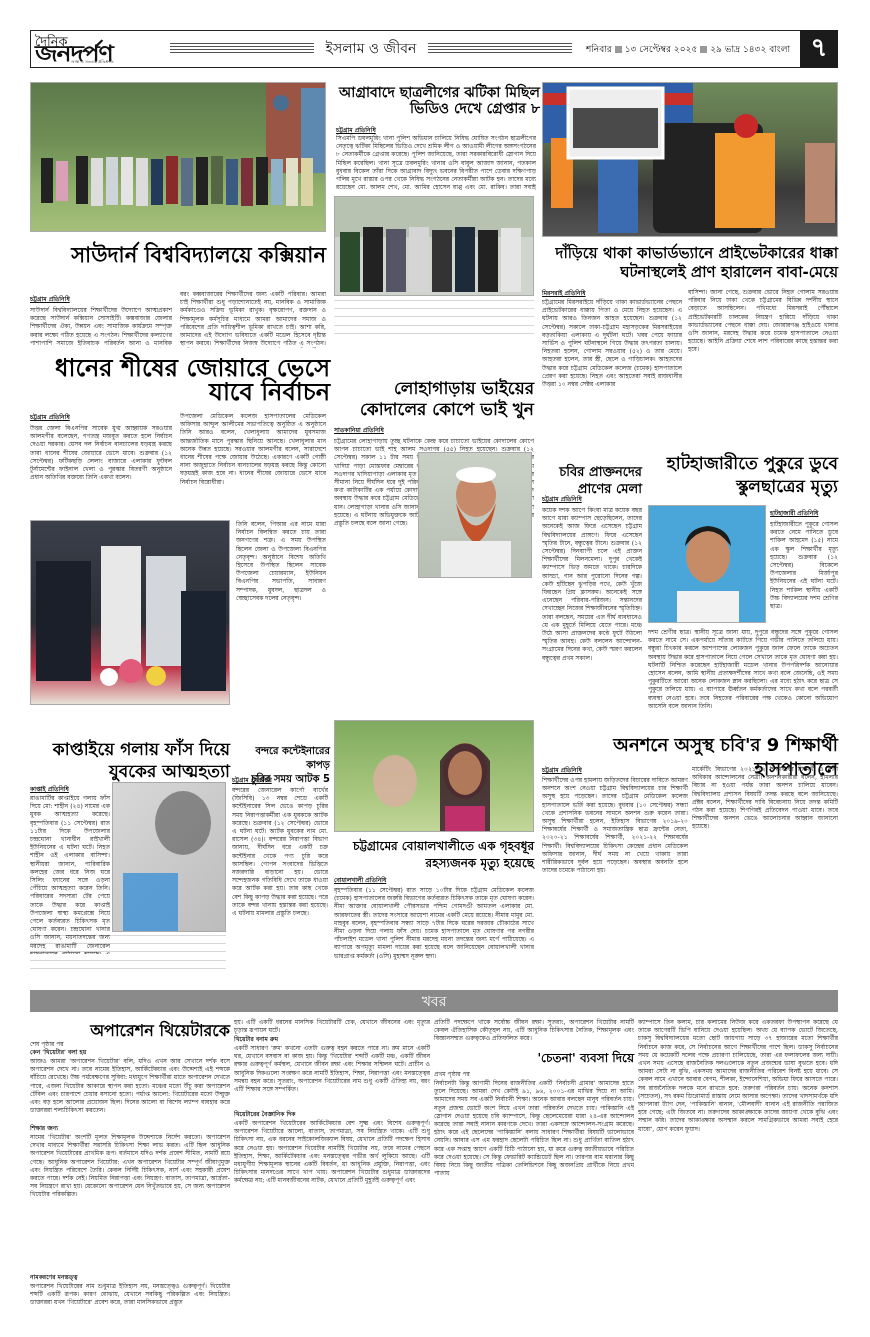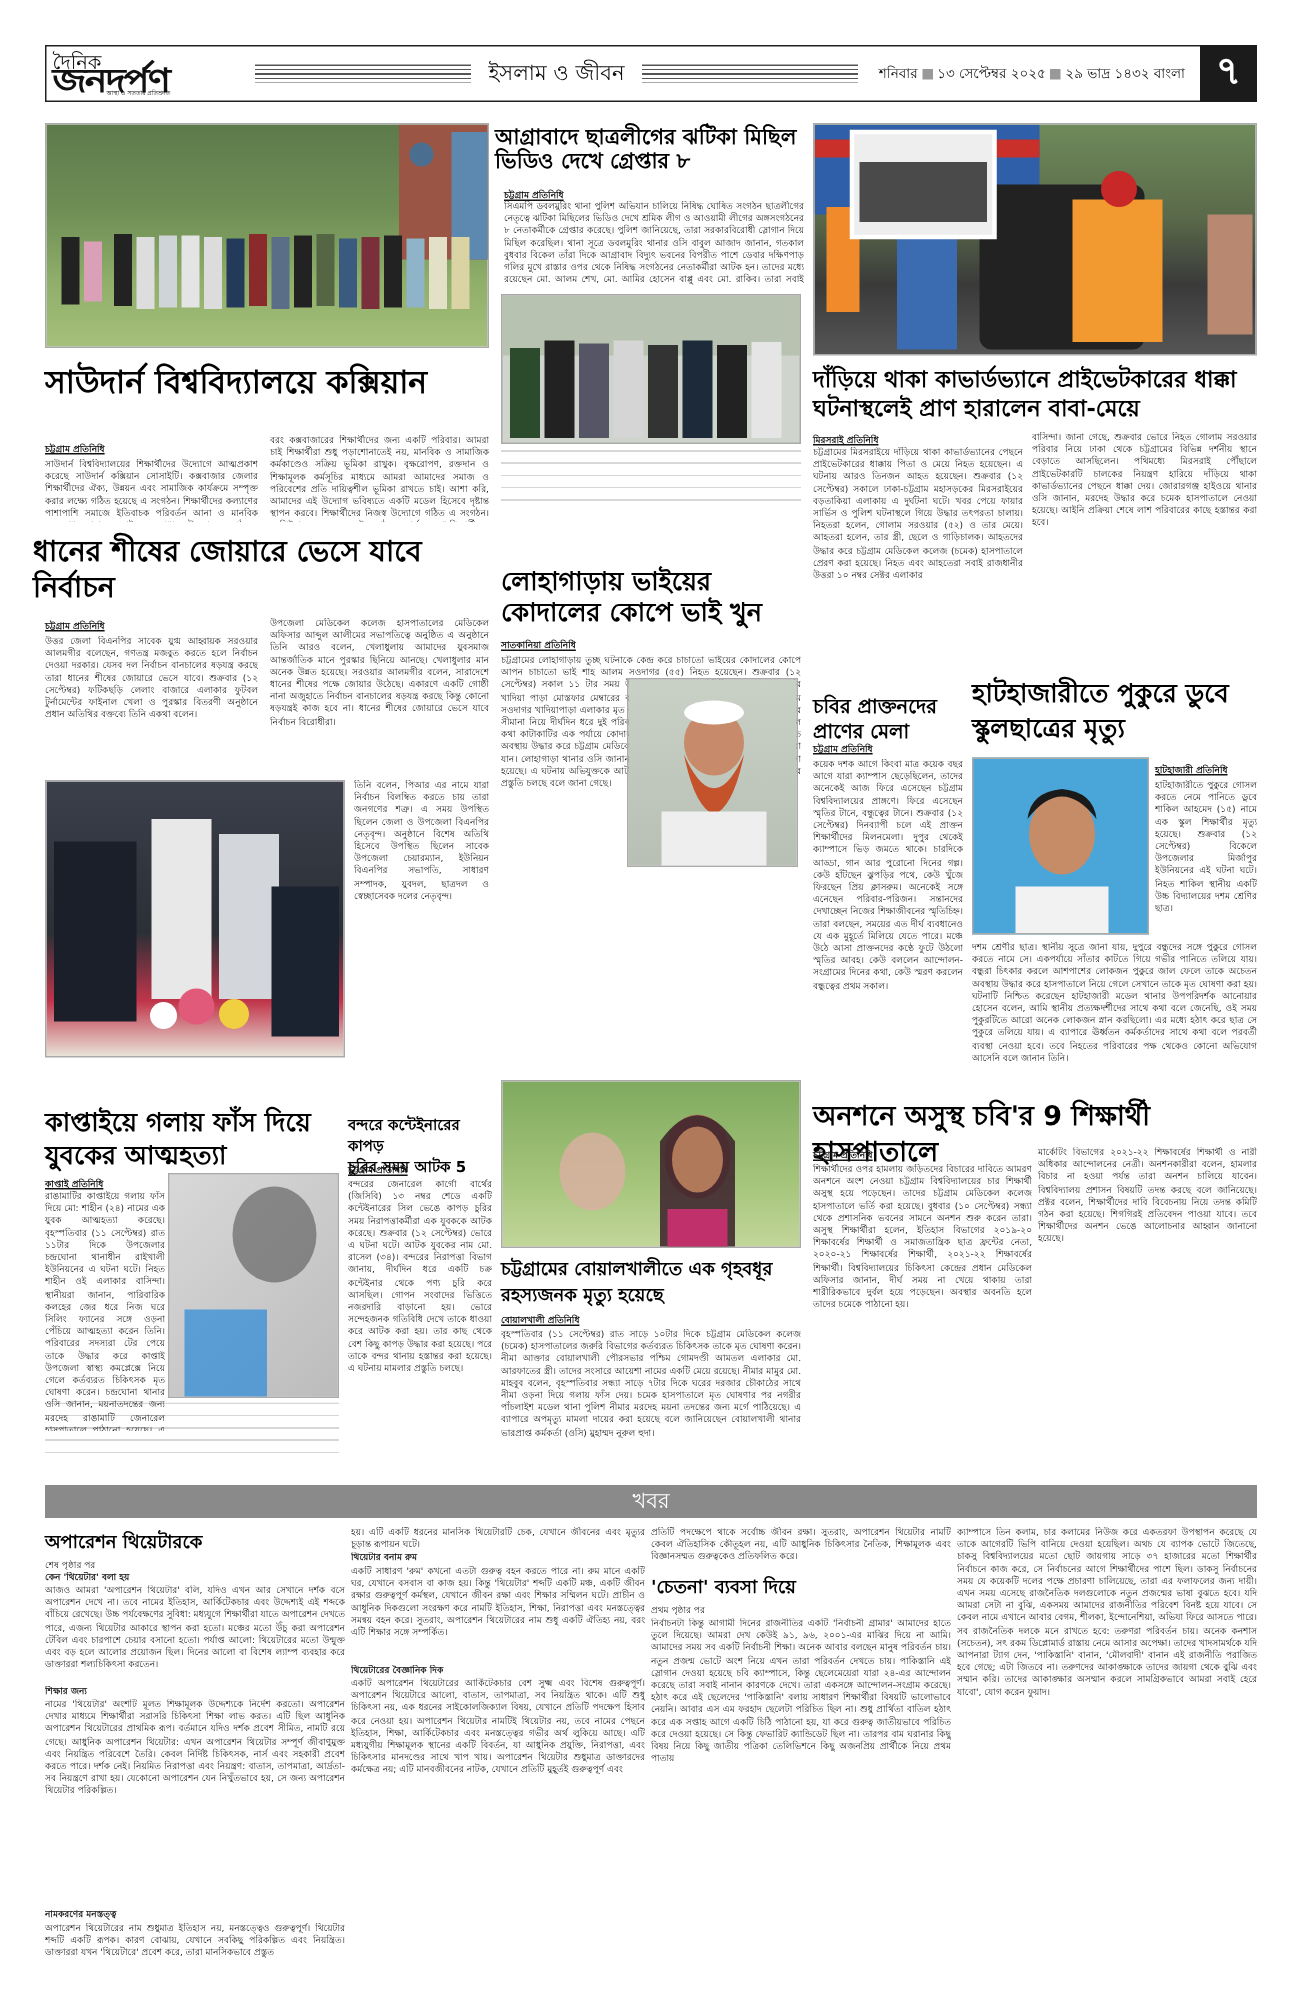--- a/index.html
+++ b/index.html
@@ -9,21 +9,21 @@
 .logo{width:135px;height:36px;position:relative;padding-left:4px}
 .logo .daily{font-size:13px;position:absolute;top:1px;left:4px}
 .logo .name{font-size:22px;font-weight:bold;position:absolute;top:5px;left:4px;letter-spacing:-1px;transform:scaleX(1.15);transform-origin:left}
 .logo .tag{font-size:4px;position:absolute;bottom:1px;left:40px}
 .lines{height:12px;flex:1;background:repeating-linear-gradient(#555 0 1px,transparent 1px 3px);margin:0 4px}
 .section-title{font-size:14px;padding:0 8px;white-space:nowrap}
 .dateline{font-size:9px;padding:0 10px;white-space:nowrap}
 .sq{display:inline-block;width:7px;height:7px;background:#999;margin:0 3px;vertical-align:middle}
 .pageno{background:#1b1b1b;color:#fff;width:38px;height:38px;display:flex;align-items:center;justify-content:center;font-size:26px;font-weight:bold;margin-top:-1px}
 .photo{border:1px solid #aaa;overflow:hidden}
-.hl{font-weight:bold;text-align:left;line-height:1.15;color:#000}
+.hl{font-weight:bold;text-align:right;line-height:1.15;color:#000}
 .byline{font-size:6px;text-decoration:underline;font-weight:bold}
 .body{font-size:6px;line-height:8.2px;color:#222;text-align:justify;overflow:hidden}
 .khobor{left:30px;top:990px;width:808px;height:22px;background:#8a8a8a;color:#fff;font-size:14px;text-align:center;line-height:22px}
 .shade{background:repeating-linear-gradient(180deg,#222 0 1px,transparent 1px 8.2px);opacity:.18}
 </style>
 </head>
 <body>
 
 <div class="abs masthead">
   <div class="logo">
@@ -115,21 +115,21 @@
 </div>
 
 <div class="abs hl" style="left:542px;top:244px;width:296px;font-size:15px;line-height:19px">
   <div>দাঁড়িয়ে থাকা কাভার্ডভ্যানে প্রাইভেটকারের ধাক্কা</div>
   <div>ঘটনাস্থলেই প্রাণ হারালেন বাবা-মেয়ে</div>
 </div>
 <div class="abs byline" style="left:542px;top:288px">মিরসরাই প্রতিনিধি</div>
 <div class="abs body" style="left:542px;top:298px;width:140px;height:140px">চট্টগ্রামের মিরসরাইয়ে দাঁড়িয়ে থাকা কাভার্ডভ্যানের পেছনে প্রাইভেটকারের ধাক্কায় পিতা ও মেয়ে নিহত হয়েছেন। এ ঘটনায় আরও তিনজন আহত হয়েছেন। শুক্রবার (১২ সেপ্টেম্বর) সকালে ঢাকা-চট্টগ্রাম মহাসড়কের মিরসরাইয়ের বড়তাকিয়া এলাকায় এ দুর্ঘটনা ঘটে। খবর পেয়ে ফায়ার সার্ভিস ও পুলিশ ঘটনাস্থলে গিয়ে উদ্ধার তৎপরতা চালায়। নিহতরা হলেন, গোলাম সরওয়ার (৫২) ও তার মেয়ে। আহতরা হলেন, তার স্ত্রী, ছেলে ও গাড়িচালক। আহতদের উদ্ধার করে চট্টগ্রাম মেডিকেল কলেজ (চমেক) হাসপাতালে প্রেরণ করা হয়েছে। নিহত এবং আহতেরা সবাই রাজধানীর উত্তরা ১০ নম্বর সেক্টর এলাকার</div>
 <div class="abs body" style="left:688px;top:288px;width:150px;height:150px">বাসিন্দা। জানা গেছে, শুক্রবার ভোরে নিহত গোলাম সরওয়ার পরিবার নিয়ে ঢাকা থেকে চট্টগ্রামের বিভিন্ন দর্শনীয় স্থানে বেড়াতে আসছিলেন। পথিমধ্যে মিরসরাই পৌঁছালে প্রাইভেটকারটি চালকের নিয়ন্ত্রণ হারিয়ে দাঁড়িয়ে থাকা কাভার্ডভ্যানের পেছনে ধাক্কা দেয়। জোরারগঞ্জ হাইওয়ে থানার ওসি জানান, মরদেহ উদ্ধার করে চমেক হাসপাতালে নেওয়া হয়েছে। আইনি প্রক্রিয়া শেষে লাশ পরিবারের কাছে হস্তান্তর করা হবে।</div>
 
-<div class="abs hl" style="left:22px;top:356px;width:296px;font-size:19px;line-height:24px">
+<div class="abs hl" style="left:34px;top:356px;width:296px;font-size:24px;line-height:24px">
   <div>ধানের শীষের জোয়ারে ভেসে যাবে নির্বাচন</div>
 </div>
 <div class="abs byline" style="left:30px;top:412px">চট্টগ্রাম প্রতিনিধি</div>
 <div class="abs body" style="left:30px;top:424px;width:142px;height:90px">উত্তর জেলা বিএনপির সাবেক যুগ্ম আহ্বায়ক সরওয়ার আলমগীর বলেছেন, গণতন্ত্র মজবুত করতে হলে নির্বাচন দেওয়া দরকার। যেসব দল নির্বাচন বানচালের ষড়যন্ত্র করছে তারা ধানের শীষের জোয়ারে ভেসে যাবে। শুক্রবার (১২ সেপ্টেম্বর) ফটিকছড়ি লেলাং বাজারে এলাকার ফুটবল টুর্নামেন্টের ফাইনাল খেলা ও পুরস্কার বিতরণী অনুষ্ঠানে প্রধান অতিথির বক্তব্যে তিনি একথা বলেন।</div>
 <div class="abs body" style="left:180px;top:412px;width:146px;height:105px">উপজেলা মেডিকেল কলেজ হাসপাতালের মেডিকেল অফিসার আব্দুল আলীমের সভাপতিত্বে অনুষ্ঠিত এ অনুষ্ঠানে তিনি আরও বলেন, খেলাধুলায় আমাদের যুবসমাজ আন্তর্জাতিক মানে পুরস্কার ছিনিয়ে আনছে। খেলাধুলার মান অনেক উন্নত হয়েছে। সরওয়ার আলমগীর বলেন, সারাদেশে ধানের শীষের পক্ষে জোয়ার উঠেছে। একারণে একটি গোষ্ঠী নানা অজুহাতে নির্বাচন বানচালের ষড়যন্ত্র করছে কিন্তু কোনো ষড়যন্ত্রই কাজ হবে না। ধানের শীষের জোয়ারে ভেসে যাবে নির্বাচন বিরোধীরা।</div>
 <div class="abs body" style="left:236px;top:520px;width:90px;height:185px">তিনি বলেন, পিআর এর নামে যারা নির্বাচন বিলম্বিত করতে চায় তারা জনগণের শত্রু। এ সময় উপস্থিত ছিলেন জেলা ও উপজেলা বিএনপির নেতৃবৃন্দ। অনুষ্ঠানে বিশেষ অতিথি হিসেবে উপস্থিত ছিলেন সাবেক উপজেলা চেয়ারম্যান, ইউনিয়ন বিএনপির সভাপতি, সাধারণ সম্পাদক, যুবদল, ছাত্রদল ও স্বেচ্ছাসেবক দলের নেতৃবৃন্দ।</div>
 
 <div class="abs photo" style="left:30px;top:520px;width:200px;height:185px;background:linear-gradient(180deg,#3a3f4a 0%,#2b2f36 55%,#c0354a 80%,#e8e2d8 100%)">
   <svg width="200" height="185">
     <rect x="5" y="40" width="55" height="120" fill="#1a1f2a"></rect>
@@ -218,21 +218,21 @@
 <div class="abs byline" style="left:334px;top:875px">বোয়ালখালী প্রতিনিধি</div>
 <div class="abs body" style="left:334px;top:886px;width:200px;height:90px">বৃহস্পতিবার (১১ সেপ্টেম্বর) রাত সাড়ে ১০টার দিকে চট্টগ্রাম মেডিকেল কলেজ (চমেক) হাসপাতালের জরুরি বিভাগের কর্তব্যরত চিকিৎসক তাকে মৃত ঘোষণা করেন। নীমা আক্তার বোয়ালখালী পৌরসভার পশ্চিম গোমদণ্ডী আমতল এলাকার মো. আরফাতের স্ত্রী। তাদের সংসারে আয়েশা নামের একটি মেয়ে রয়েছে। নীমার মামুর মো. মাহবুব বলেন, বৃহস্পতিবার সন্ধ্যা সাড়ে ৭টার দিকে ঘরের দরজার চৌকাঠের সাথে নীমা ওড়না দিয়ে গলায় ফাঁস দেয়। চমেক হাসপাতালে মৃত ঘোষণার পর নগরীর পাঁচলাইশ মডেল থানা পুলিশ নীমার মরদেহ ময়না তদন্তের জন্য মর্গে পাঠিয়েছে। এ ব্যাপারে অপমৃত্যু মামলা দায়ের করা হয়েছে বলে জানিয়েছেন বোয়ালখালী থানার ভারপ্রাপ্ত কর্মকর্তা (ওসি) মুহাম্মদ নূরুল হুদা।</div>
 
 <div class="abs hl" style="left:542px;top:733px;width:296px;font-size:18px;line-height:24px">অনশনে অসুস্থ চবি'র 9 শিক্ষার্থী হাসপাতালে</div>
 <div class="abs byline" style="left:542px;top:765px">চট্টগ্রাম প্রতিনিধি</div>
 <div class="abs body" style="left:542px;top:776px;width:146px;height:200px">শিক্ষার্থীদের ওপর হামলায় জড়িতদের বিচারের দাবিতে আমরণ অনশনে অংশ নেওয়া চট্টগ্রাম বিশ্ববিদ্যালয়ের চার শিক্ষার্থী অসুস্থ হয়ে পড়েছেন। তাদের চট্টগ্রাম মেডিকেল কলেজ হাসপাতালে ভর্তি করা হয়েছে। বুধবার (১০ সেপ্টেম্বর) সন্ধ্যা থেকে প্রশাসনিক ভবনের সামনে অনশন শুরু করেন তারা। অসুস্থ শিক্ষার্থীরা হলেন, ইতিহাস বিভাগের ২০১৯-২০ শিক্ষাবর্ষের শিক্ষার্থী ও সমাজতান্ত্রিক ছাত্র ফ্রন্টের নেতা, ২০২০-২১ শিক্ষাবর্ষের শিক্ষার্থী, ২০২১-২২ শিক্ষাবর্ষের শিক্ষার্থী। বিশ্ববিদ্যালয়ের চিকিৎসা কেন্দ্রের প্রধান মেডিকেল অফিসার জানান, দীর্ঘ সময় না খেয়ে থাকায় তারা শারীরিকভাবে দুর্বল হয়ে পড়েছেন। অবস্থার অবনতি হলে তাদের চমেকে পাঠানো হয়।</div>
 <div class="abs body" style="left:692px;top:765px;width:146px;height:211px">মার্কেটিং বিভাগের ২০২১-২২ শিক্ষাবর্ষের শিক্ষার্থী ও নারী অধিকার আন্দোলনের নেত্রী। অনশনকারীরা বলেন, হামলার বিচার না হওয়া পর্যন্ত তারা অনশন চালিয়ে যাবেন। বিশ্ববিদ্যালয় প্রশাসন বিষয়টি তদন্ত করছে বলে জানিয়েছে। প্রক্টর বলেন, শিক্ষার্থীদের দাবি বিবেচনায় নিয়ে তদন্ত কমিটি গঠন করা হয়েছে। শিগগিরই প্রতিবেদন পাওয়া যাবে। তবে শিক্ষার্থীদের অনশন ভেঙে আলোচনার আহ্বান জানানো হয়েছে।</div>
 
 <div class="abs khobor">খবর</div>
 
-<div class="abs hl" style="left:30px;top:1022px;width:200px;font-size:12px">অপারেশন থিয়েটারকে</div>
+<div class="abs hl" style="left:30px;top:1022px;width:200px;font-size:16px">অপারেশন থিয়েটারকে</div>
 <div class="abs body" style="left:30px;top:1040px;width:200px">শেষ পৃষ্ঠার পর</div>
 <div class="abs body" style="left:30px;top:1048px;width:200px;font-weight:bold">কেন 'থিয়েটার' বলা হয়</div>
 <div class="abs body" style="left:30px;top:1057px;width:200px;height:66px">আজও আমরা 'অপারেশন থিয়েটার' বলি, যদিও এখন আর সেখানে দর্শক বসে অপারেশন দেখে না। তবে নামের ইতিহাস, আর্কিটেকচার এবং উদ্দেশ্যই এই শব্দকে বাঁচিয়ে রেখেছে। উচ্চ পর্যবেক্ষণের সুবিধা: মধ্যযুগে শিক্ষার্থীরা যাতে অপারেশন দেখতে পারে, এজন্য থিয়েটার আকারে স্থাপন করা হতো। মঞ্চের মতো উঁচু করা অপারেশন টেবিল এবং চারপাশে চেয়ার বসানো হতো। পর্যাপ্ত আলো: থিয়েটারের মতো উন্মুক্ত এবং বড় হলে আলোর প্রয়োজন ছিল। দিনের আলো বা বিশেষ ল্যাম্প ব্যবহার করে ডাক্তাররা শল্যচিকিৎসা করতেন।</div>
 <div class="abs body" style="left:30px;top:1124px;width:200px;font-weight:bold">শিক্ষার জন্য</div>
 <div class="abs body" style="left:30px;top:1133px;width:200px;height:140px">নামের 'থিয়েটার' অংশটি মূলত শিক্ষামূলক উদ্দেশ্যকে নির্দেশ করতো। অপারেশন দেখার মাধ্যমে শিক্ষার্থীরা সরাসরি চিকিৎসা শিক্ষা লাভ করত। এটি ছিল আধুনিক অপারেশন থিয়েটারের প্রাথমিক রূপ। বর্তমানে যদিও দর্শক প্রবেশ সীমিত, নামটি রয়ে গেছে। আধুনিক অপারেশন থিয়েটার: এখন অপারেশন থিয়েটার সম্পূর্ণ জীবাণুমুক্ত এবং নিয়ন্ত্রিত পরিবেশে তৈরি। কেবল নির্দিষ্ট চিকিৎসক, নার্স এবং সহকারী প্রবেশ করতে পারে। দর্শক নেই। নিয়মিত নিরাপত্তা এবং নিয়ন্ত্রণ: বাতাস, তাপমাত্রা, আর্দ্রতা-সব নিয়ন্ত্রণে রাখা হয়। যেকোনো অপারেশন যেন নিখুঁতভাবে হয়, সে জন্য অপারেশন থিয়েটার পরিকল্পিত।</div>
 <div class="abs body" style="left:30px;top:1273px;width:200px;font-weight:bold">নামকরণের মনস্তত্ত্ব</div>
 <div class="abs body" style="left:30px;top:1282px;width:200px;height:25px">অপারেশন থিয়েটারের নাম শুধুমাত্র ইতিহাস নয়, মনস্তত্ত্বেও গুরুত্বপূর্ণ। থিয়েটার শব্দটি একটি রূপক। কারণ বোঝায়, যেখানে সবকিছু পরিকল্পিত এবং নিয়ন্ত্রিত। ডাক্তাররা যখন 'থিয়েটারে' প্রবেশ করে, তারা মানসিকভাবে প্রস্তুত</div>
 
 <div class="abs body" style="left:234px;top:1018px;width:196px;height:17px">হয়। এটি একটি ধরনের মানসিক থিয়েটারটি চেক, যেখানে জীবনের এবং মৃত্যুর চূড়ান্ত রূপায়ন ঘটে।</div>
 <div class="abs body" style="left:234px;top:1035px;width:196px;font-weight:bold">থিয়েটার বনাম রুম</div>

